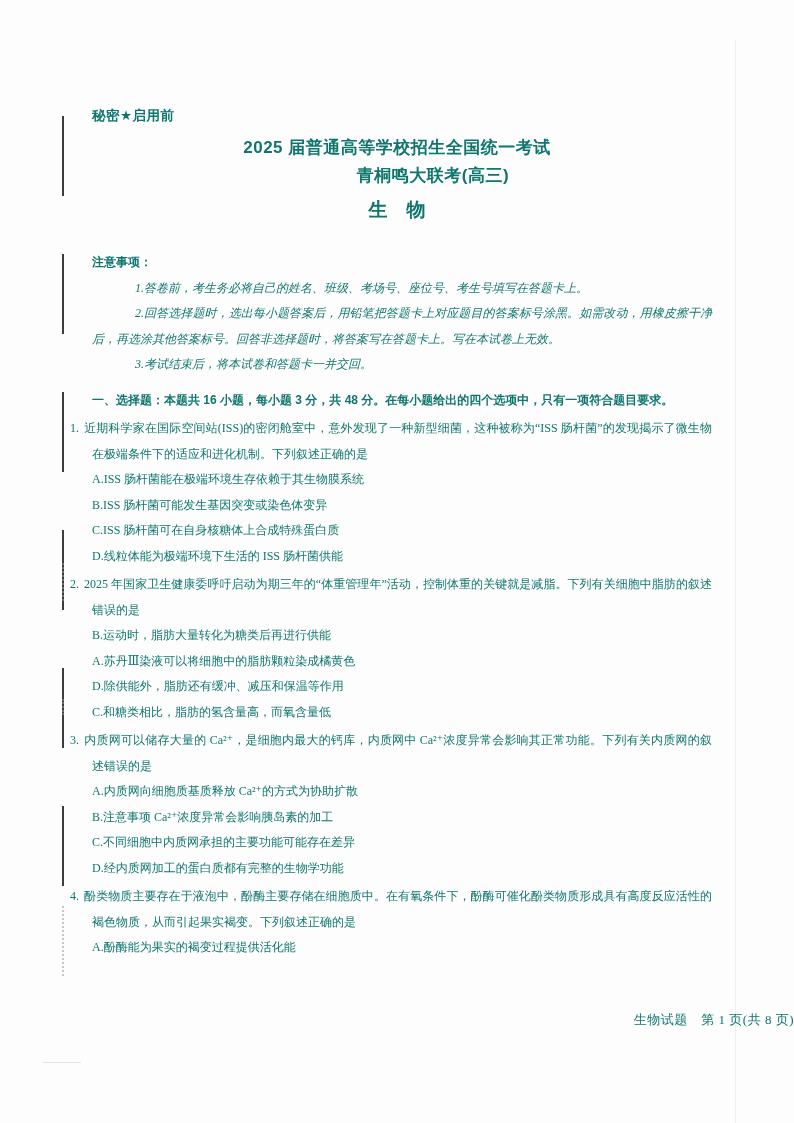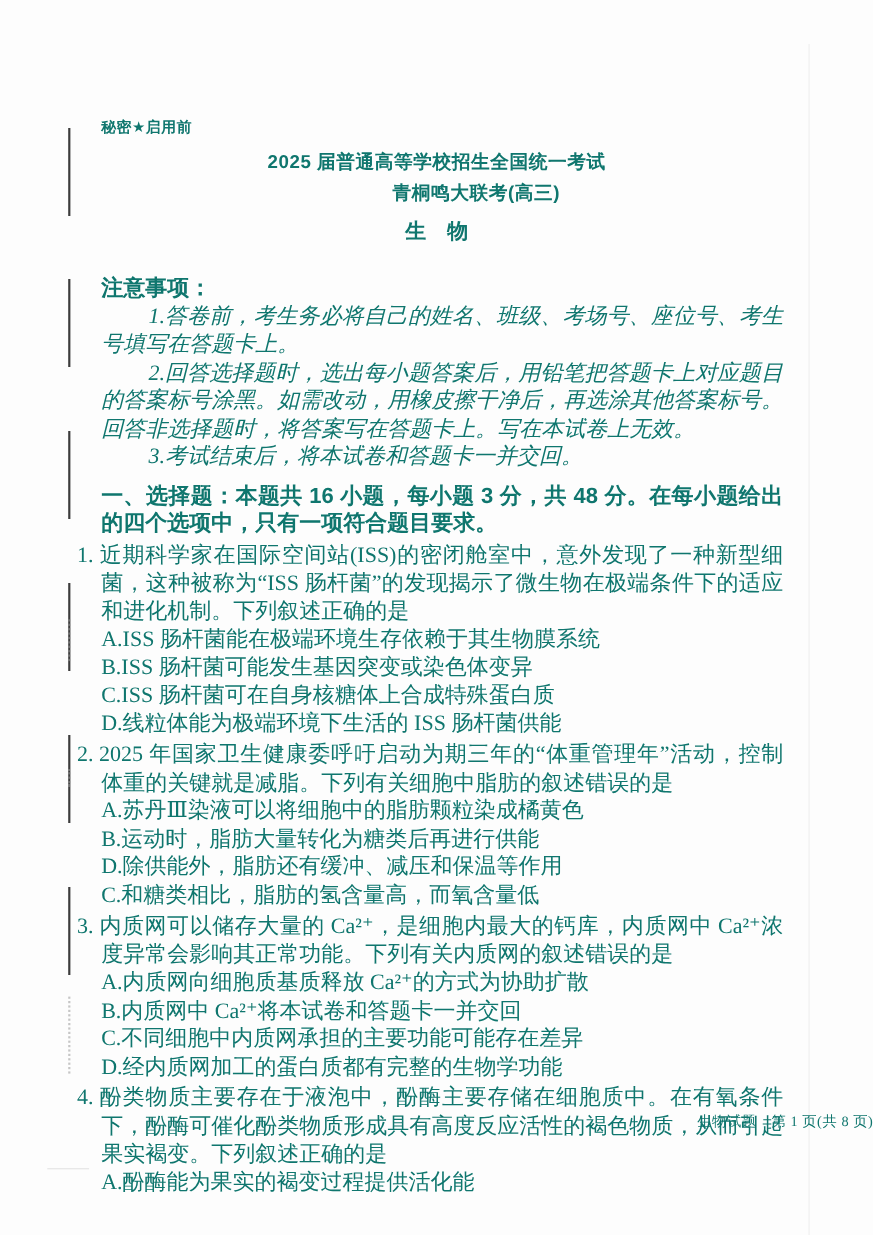--- a/index.html
+++ b/index.html
@@ -98,21 +98,21 @@
     font-size: 19px;
     font-weight: bold;
   }
 
   
   .content {
     position: absolute;
     left: 92px;
     top: 250px;
     width: 620px;
-    font-size: 20px;
+    font-size: 12px;
     line-height: 25.5px;
   }
   .content p { margin: 0; }
   .notice-heading {
     font-family: "Liberation Sans", "DejaVu Sans", sans-serif;
     font-weight: bold;
   }
   .notice-item {
     text-indent: 43px;
     font-style: italic;
@@ -173,30 +173,30 @@
     <div class="question">
       <p class="stem"><span class="qnum">1.</span><span>近期科学家在国际空间站(ISS)的密闭舱室中，意外发现了一种新型细菌，这种被称为“ISS 肠杆菌”的发现揭示了微生物在极端条件下的适应和进化机制。下列叙述正确的是</span></p>
       <p class="option">A.ISS 肠杆菌能在极端环境生存依赖于其生物膜系统</p>
       <p class="option">B.ISS 肠杆菌可能发生基因突变或染色体变异</p>
       <p class="option">C.ISS 肠杆菌可在自身核糖体上合成特殊蛋白质</p>
       <p class="option">D.线粒体能为极端环境下生活的 ISS 肠杆菌供能</p>
     </div>
 
     <div class="question">
       <p class="stem"><span class="qnum">2.</span><span>2025 年国家卫生健康委呼吁启动为期三年的“体重管理年”活动，控制体重的关键就是减脂。下列有关细胞中脂肪的叙述错误的是</span></p>
+      <p class="option">B.运动时，脂肪大量转化为糖类后再进行供能</p>
       <p class="option">A.苏丹Ⅲ染液可以将细胞中的脂肪颗粒染成橘黄色</p>
-      <p class="option">B.运动时，脂肪大量转化为糖类后再进行供能</p>
       <p class="option">D.除供能外，脂肪还有缓冲、减压和保温等作用</p>
       <p class="option">C.和糖类相比，脂肪的氢含量高，而氧含量低</p>
     </div>
 
     <div class="question">
       <p class="stem"><span class="qnum">3.</span><span>内质网可以储存大量的 Ca²⁺，是细胞内最大的钙库，内质网中 Ca²⁺浓度异常会影响其正常功能。下列有关内质网的叙述错误的是</span></p>
       <p class="option">A.内质网向细胞质基质释放 Ca²⁺的方式为协助扩散</p>
-      <p class="option">B.内质网中 Ca²⁺将本试卷和答题卡一并交回</p>
+      <p class="option">B.注意事项 Ca²⁺浓度异常会影响胰岛素的加工</p>
       <p class="option">C.不同细胞中内质网承担的主要功能可能存在差异</p>
       <p class="option">D.经内质网加工的蛋白质都有完整的生物学功能</p>
     </div>
 
     <div class="question">
       <p class="stem"><span class="qnum">4.</span><span>酚类物质主要存在于液泡中，酚酶主要存储在细胞质中。在有氧条件下，酚酶可催化酚类物质形成具有高度反应活性的褐色物质，从而引起果实褐变。下列叙述正确的是</span></p>
       <p class="option">A.酚酶能为果实的褐变过程提供活化能</p>
     </div>
 
   </div>

